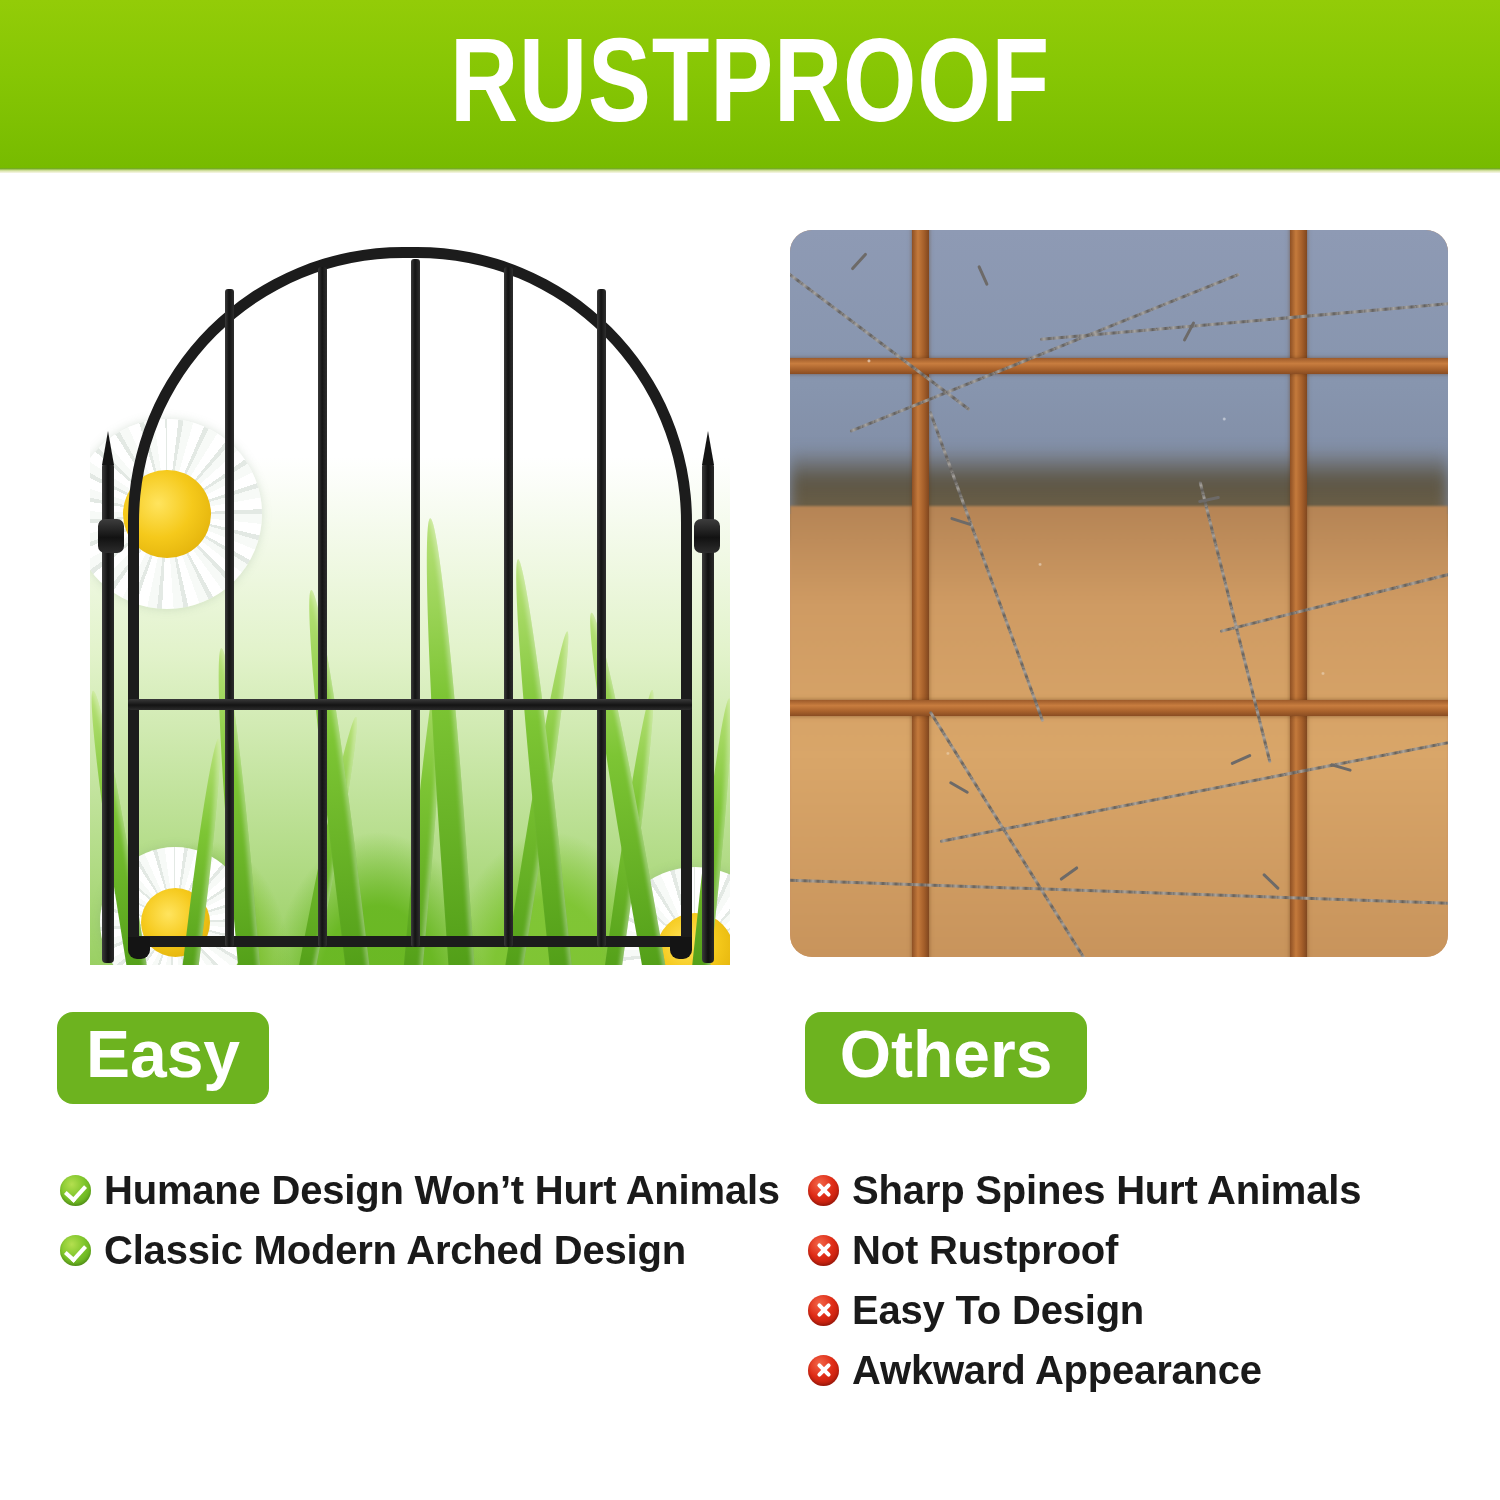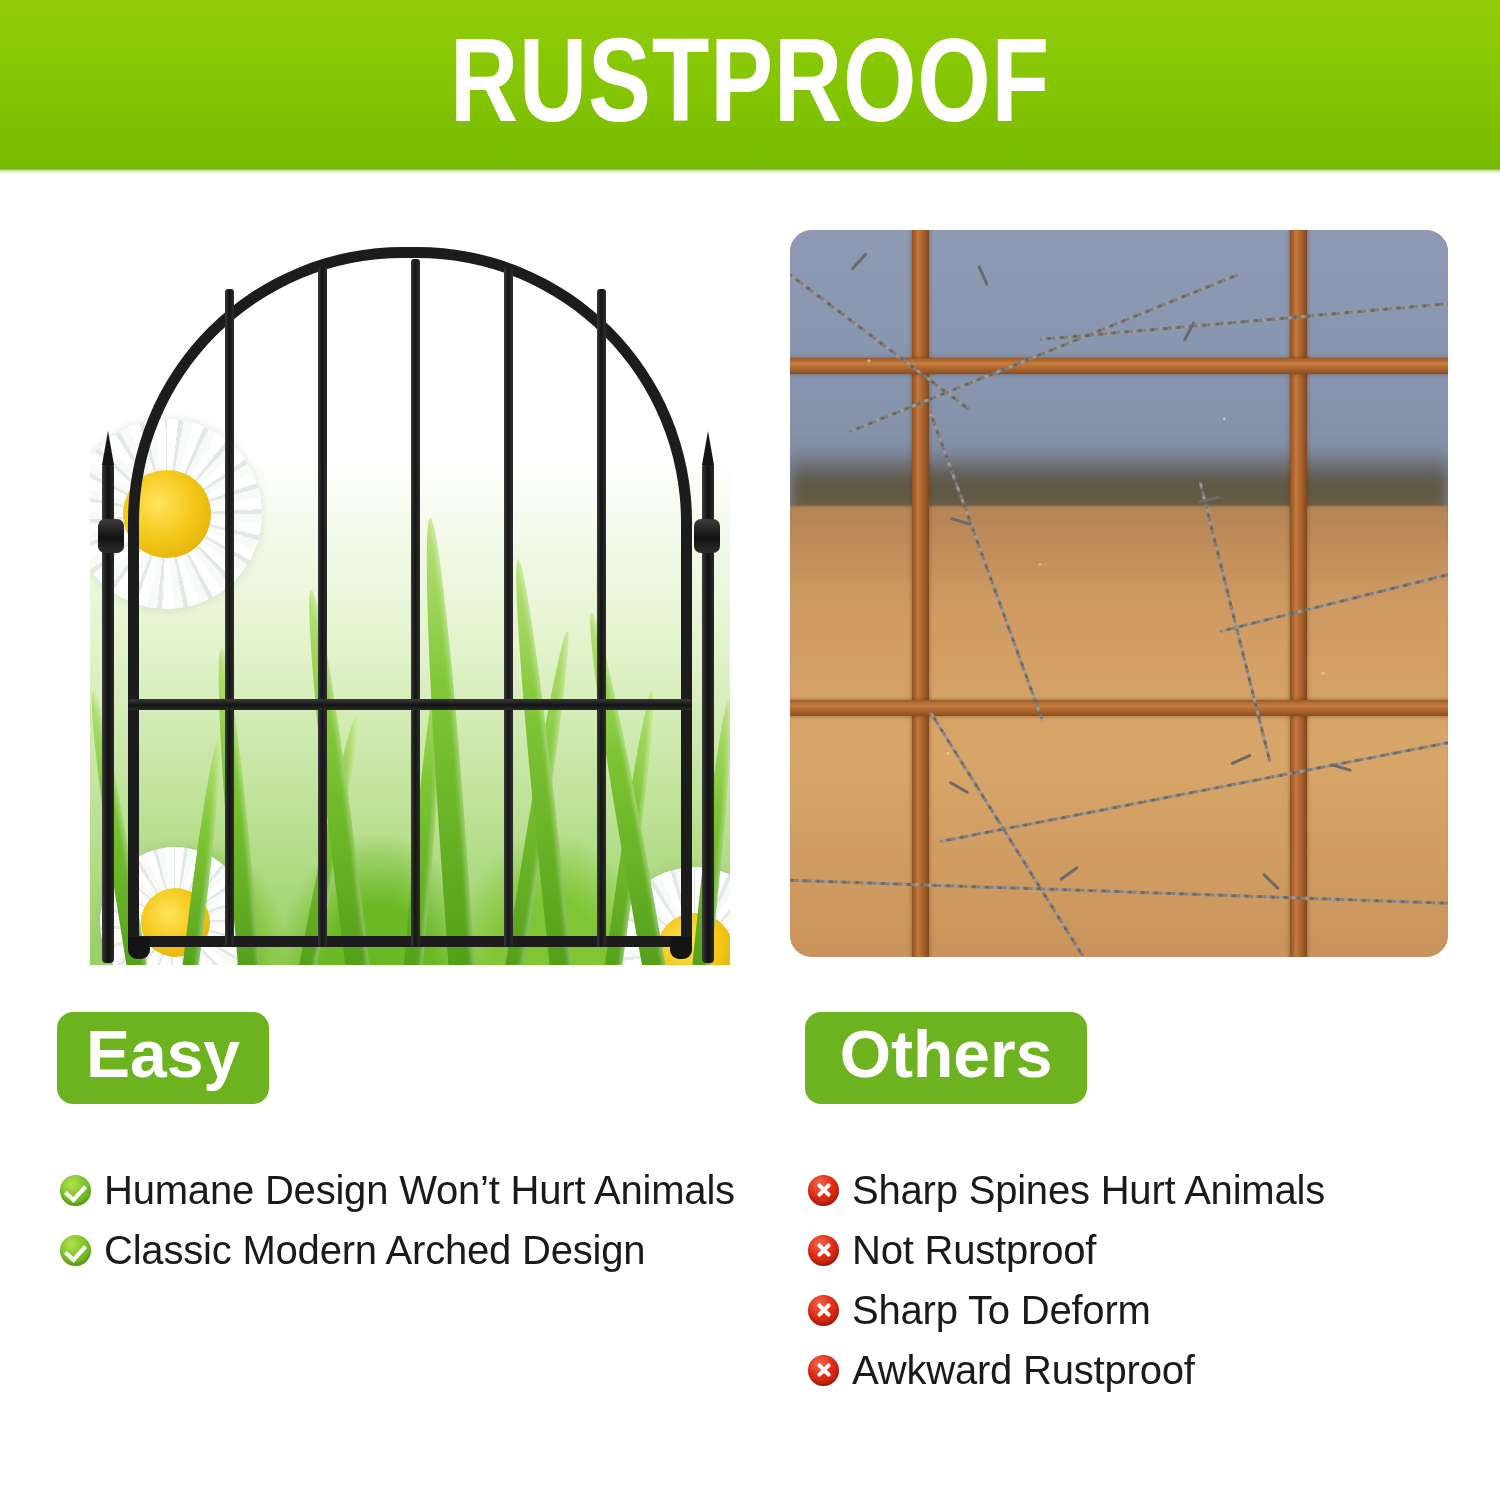--- a/index.html
+++ b/index.html
@@ -304,20 +304,21 @@
     border-radius: 2px;
   }
   .icon.cross::before { transform: translate(-50%, -50%) rotate(45deg); }
   .icon.cross::after  { transform: translate(-50%, -50%) rotate(-45deg); }
 
   .row-text {
     font-size: 40px;
     color: #1a1a1a;
     white-space: nowrap;
     letter-spacing: -0.2px;
+    font-weight: bold;
   }
 </style>
 </head>
 <body>
 
 <div class="banner">
   <div class="banner-title">RUSTPROOF</div>
 </div>
 <div class="banner-underline"></div>
 
@@ -426,19 +427,19 @@
   <div class="row">
     <span class="icon cross"></span>
     <span class="row-text">Sharp Spines Hurt Animals</span>
   </div>
   <div class="row">
     <span class="icon cross"></span>
     <span class="row-text">Not Rustproof</span>
   </div>
   <div class="row">
     <span class="icon cross"></span>
-    <span class="row-text">Sharp To Deform</span>
+    <span class="row-text">Easy To Design</span>
   </div>
   <div class="row">
     <span class="icon cross"></span>
-    <span class="row-text">Awkward Rustproof</span>
+    <span class="row-text">Awkward Appearance</span>
   </div>
 </div>
 
 </body></html>

